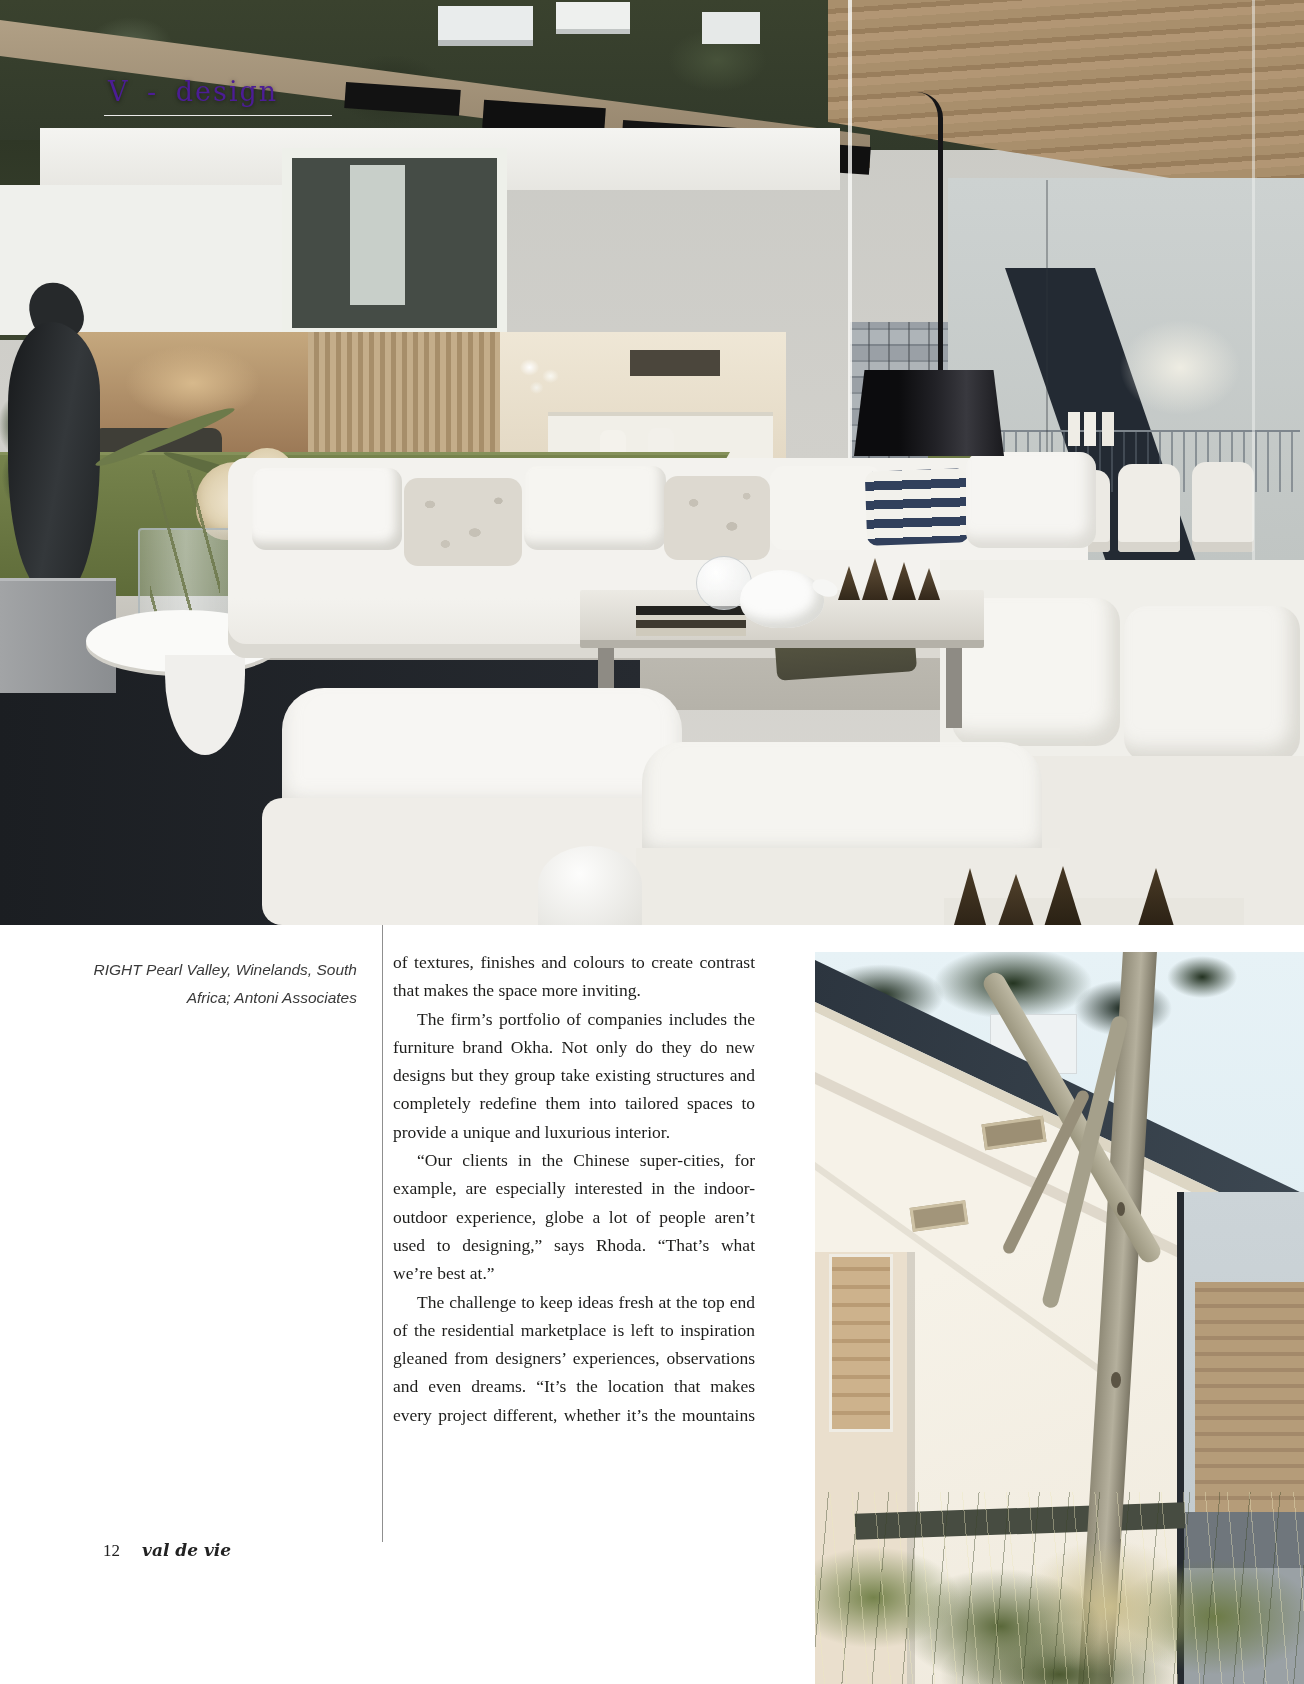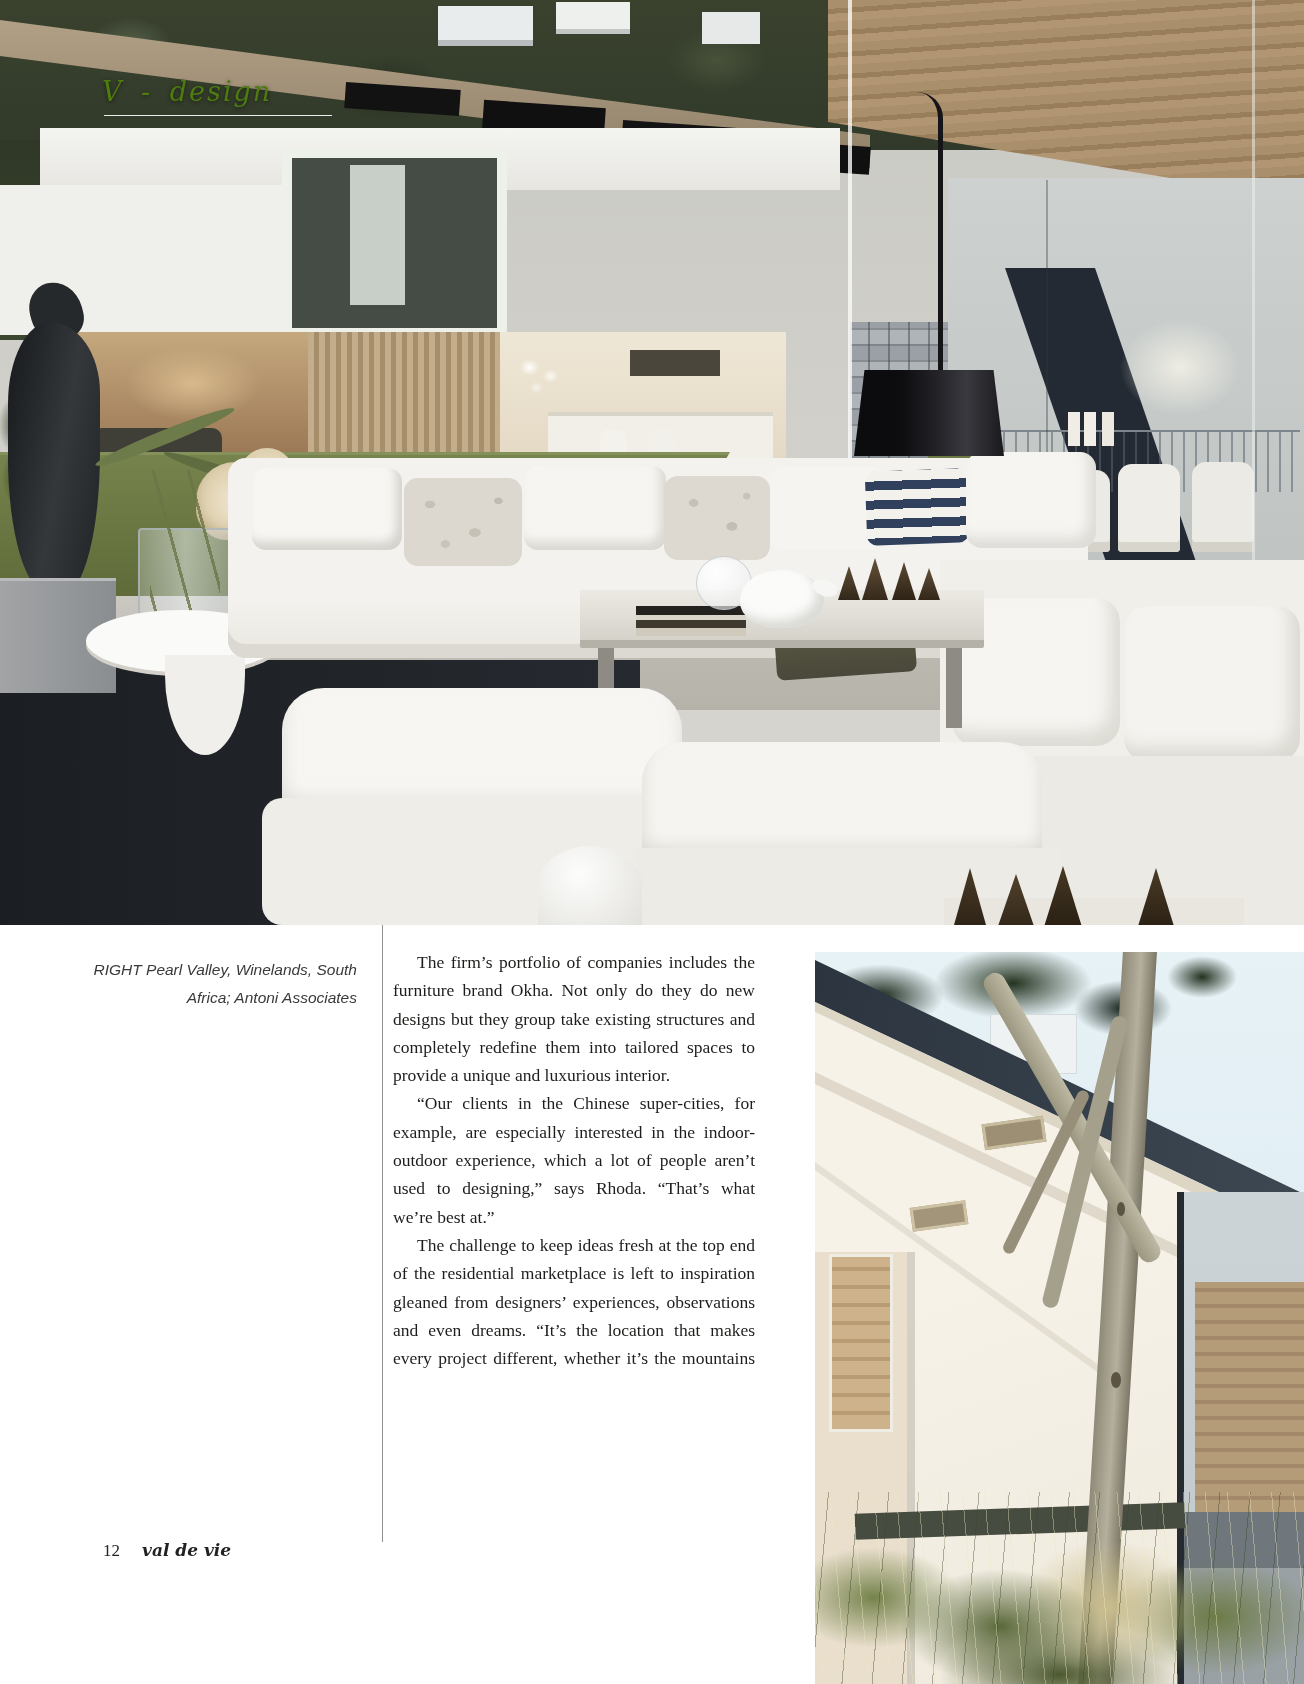--- a/index.html
+++ b/index.html
@@ -9,21 +9,21 @@
   figure{margin:0;padding:0;}
 
   
   .photo-main{position:absolute;left:0;top:0;width:1304px;height:925px;overflow:hidden;
               background:linear-gradient(180deg,#c9c9c4,#d9d7d2);}
   
   .photo-right{position:absolute;left:815px;top:952px;width:489px;height:732px;overflow:hidden;
                background:linear-gradient(180deg,#e7f2f6,#d6e7ef);}
 
   
-  .vdesign{position:absolute;left:102px;top:76px;color:#4d7c0f;font-style:italic;
+  .vdesign{position:absolute;left:108px;top:76px;color:#4c1d95;
            font-size:27px;letter-spacing:2px;word-spacing:7px;
            font-family:"DejaVu Serif","Liberation Serif",serif;
            text-shadow:0 1px 4px rgba(0,0,0,.5);z-index:60;}
   .vline{position:absolute;left:104px;top:115px;width:228px;height:1px;
          background:rgba(255,255,255,.9);z-index:60;}
 
   
   .captions{position:absolute;left:85px;top:956px;width:272px;text-align:right;
             font-family:"Liberation Sans","DejaVu Sans",sans-serif;font-style:italic;
             font-size:15.5px;line-height:28px;color:#3a3a3a;}
@@ -148,22 +148,23 @@
   </div>
   <div class="vline"></div>
 
   <aside class="captions">
     <p>RIGHT Pearl Valley, Winelands, South Africa; Antoni Associates</p>
   </aside>
 
   <div class="divider"></div>
 
   <article class="body-col">
+    <p class="first">of textures, finishes and colours to create contrast that makes the space more inviting.</p>
     <p>The firm’s portfolio of companies includes the furniture brand Okha. Not only do they do new designs but they group take existing structures and completely redefine them into tailored spaces to provide a unique and luxurious interior.</p>
-    <p>“Our clients in the Chinese super-cities, for example, are especially interested in the indoor-outdoor experience, which a lot of people aren’t used to designing,” says Rhoda. “That’s what we’re best at.”</p>
+    <p>“Our clients in the Chinese super-cities, for example, are especially interested in the indoor-outdoor experience, globe a lot of people aren’t used to designing,” says Rhoda. “That’s what we’re best at.”</p>
     <p class="last">The challenge to keep ideas fresh at the top end of the residential marketplace is left to inspiration gleaned from designers’ experiences, observations and even dreams. “It’s the location that makes every project different, whether it’s the mountains</p>
   </article>
 
   <figure class="photo-right">
     <i class="s" style="left:0;top:0;width:440px;height:125px;background:radial-gradient(90px 45px at 15% 35%,#1c2a1c,transparent 70%),radial-gradient(110px 50px at 45% 25%,#243420,transparent 72%),radial-gradient(70px 40px at 70% 45%,#16231a,transparent 70%),radial-gradient(50px 30px at 88% 20%,#223120,transparent 70%);"></i>
     <i class="s" style="left:175px;top:62px;width:85px;height:58px;background:#eef2f3;border:1px solid #d5dadc;"></i>
     <i class="s" style="left:0;top:0;width:489px;height:310px;clip-path:polygon(0 8px,100% 242px,100% 280px,0 50px);background:linear-gradient(100deg,#2c353f,#3d4852);"></i>
     <i class="s" style="left:0;top:0;width:489px;height:310px;clip-path:polygon(0 50px,100% 280px,100% 294px,0 60px);background:#ddd6c4;"></i>
     <i class="s" style="left:0;top:0;width:489px;height:732px;clip-path:polygon(0 60px,100% 294px,100% 732px,0 732px);background:linear-gradient(160deg,#f6f2e8 40%,#efe9dc);"></i>
     <i class="s" style="left:0;top:0;width:489px;height:400px;clip-path:polygon(0 120px,100% 354px,100% 366px,0 132px);background:rgba(180,170,150,.35);"></i>

